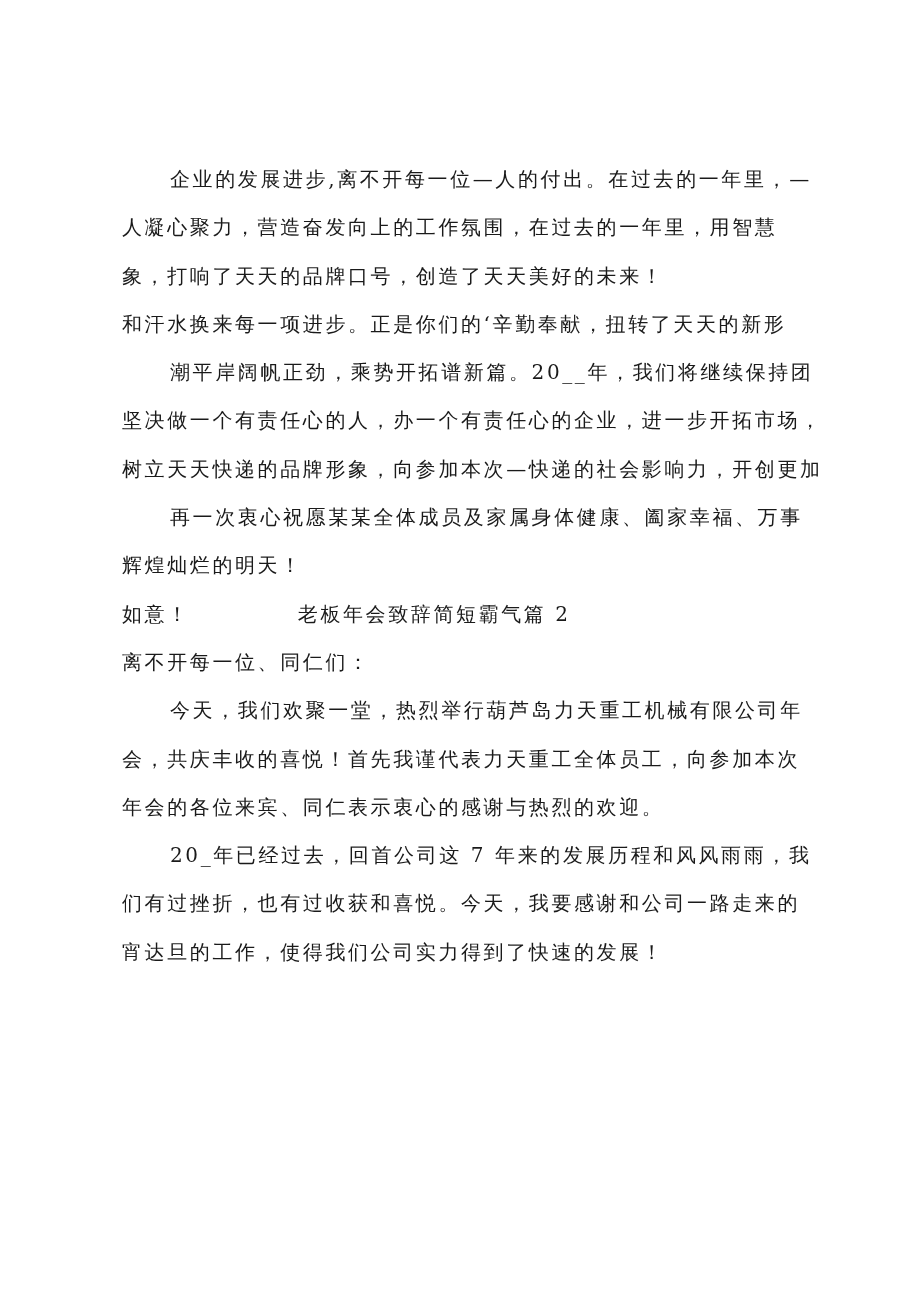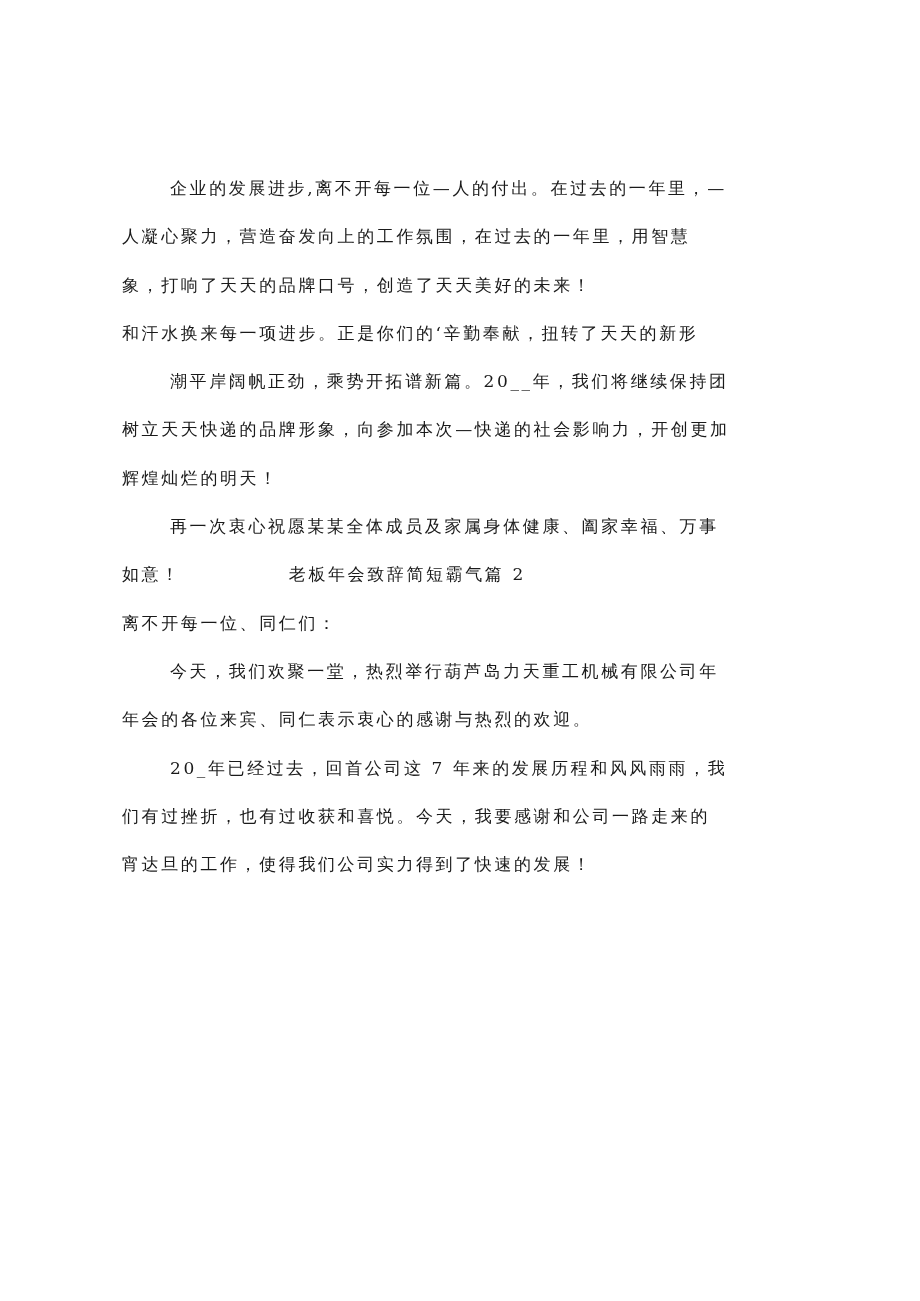--- a/index.html
+++ b/index.html
@@ -1,39 +1,41 @@
 <!DOCTYPE html>
 <html><head>
   <meta charset="utf-8">
   <style>
     html, body { margin: 0; padding: 0; background: #ffffff; }
     body { width: 920px; height: 1301px; position: relative; overflow: hidden; }
     .page {
-      position: absolute; left: 122px; top: 164px; width: 700px;
+      position: absolute; left: 122px; top: 155px; width: 700px;
       font-family: "DejaVu Serif", "Liberation Serif", serif;
-      font-size: 17px; color: #1a1a1a; letter-spacing: 2.6px;
+      font-size: 20px; color: #1a1a1a; letter-spacing: 2.6px;
     }
     .line { height: 48.3px; line-height: 48.3px; white-space: nowrap; }
     .indent { padding-left: 48px; }
     .title-gap { display: inline-block; width: 108px; }
   </style>
 </head>
 <body>
 
 <div class="page">
   <div class="line indent">企业的发展进步,离不开每一位—人的付出。在过去的一年里，—</div>
   <div class="line">人凝心聚力，营造奋发向上的工作氛围，在过去的一年里，用智慧</div>
   <div class="line">象，打响了天天的品牌口号，创造了天天美好的未来！</div>
   <div class="line">和汗水换来每一项进步。正是你们的‘辛勤奉献，扭转了天天的新形</div>
   <div class="line indent">潮平岸阔帆正劲，乘势开拓谱新篇。20__年，我们将继续保持团</div>
+  <div class="line">坚决做一个有责任心的人，办一个有责任心的企业，进一步开拓市场，</div>
   <div class="line">树立天天快递的品牌形象，向参加本次—快递的社会影响力，开创更加</div>
+  <div class="line indent">再一次衷心祝愿某某全体成员及家属身体健康、阖家幸福、万事</div>
   <div class="line">辉煌灿烂的明天！</div>
-  <div class="line indent">再一次衷心祝愿某某全体成员及家属身体健康、阖家幸福、万事</div>
   <div class="line">
     <span>如意！</span><span class="title-gap"></span><span>老板年会致辞简短霸气篇 2</span>
   </div>
   <div class="line">离不开每一位、同仁们：</div>
   <div class="line indent">今天，我们欢聚一堂，热烈举行葫芦岛力天重工机械有限公司年</div>
+  <div class="line">会，共庆丰收的喜悦！首先我谨代表力天重工全体员工，向参加本次</div>
   <div class="line">年会的各位来宾、同仁表示衷心的感谢与热烈的欢迎。</div>
   <div class="line indent">20_年已经过去，回首公司这 7 年来的发展历程和风风雨雨，我</div>
   <div class="line">们有过挫折，也有过收获和喜悦。今天，我要感谢和公司一路走来的</div>
   <div class="line">宵达旦的工作，使得我们公司实力得到了快速的发展！</div>
 </div>
 
 </body></html>

